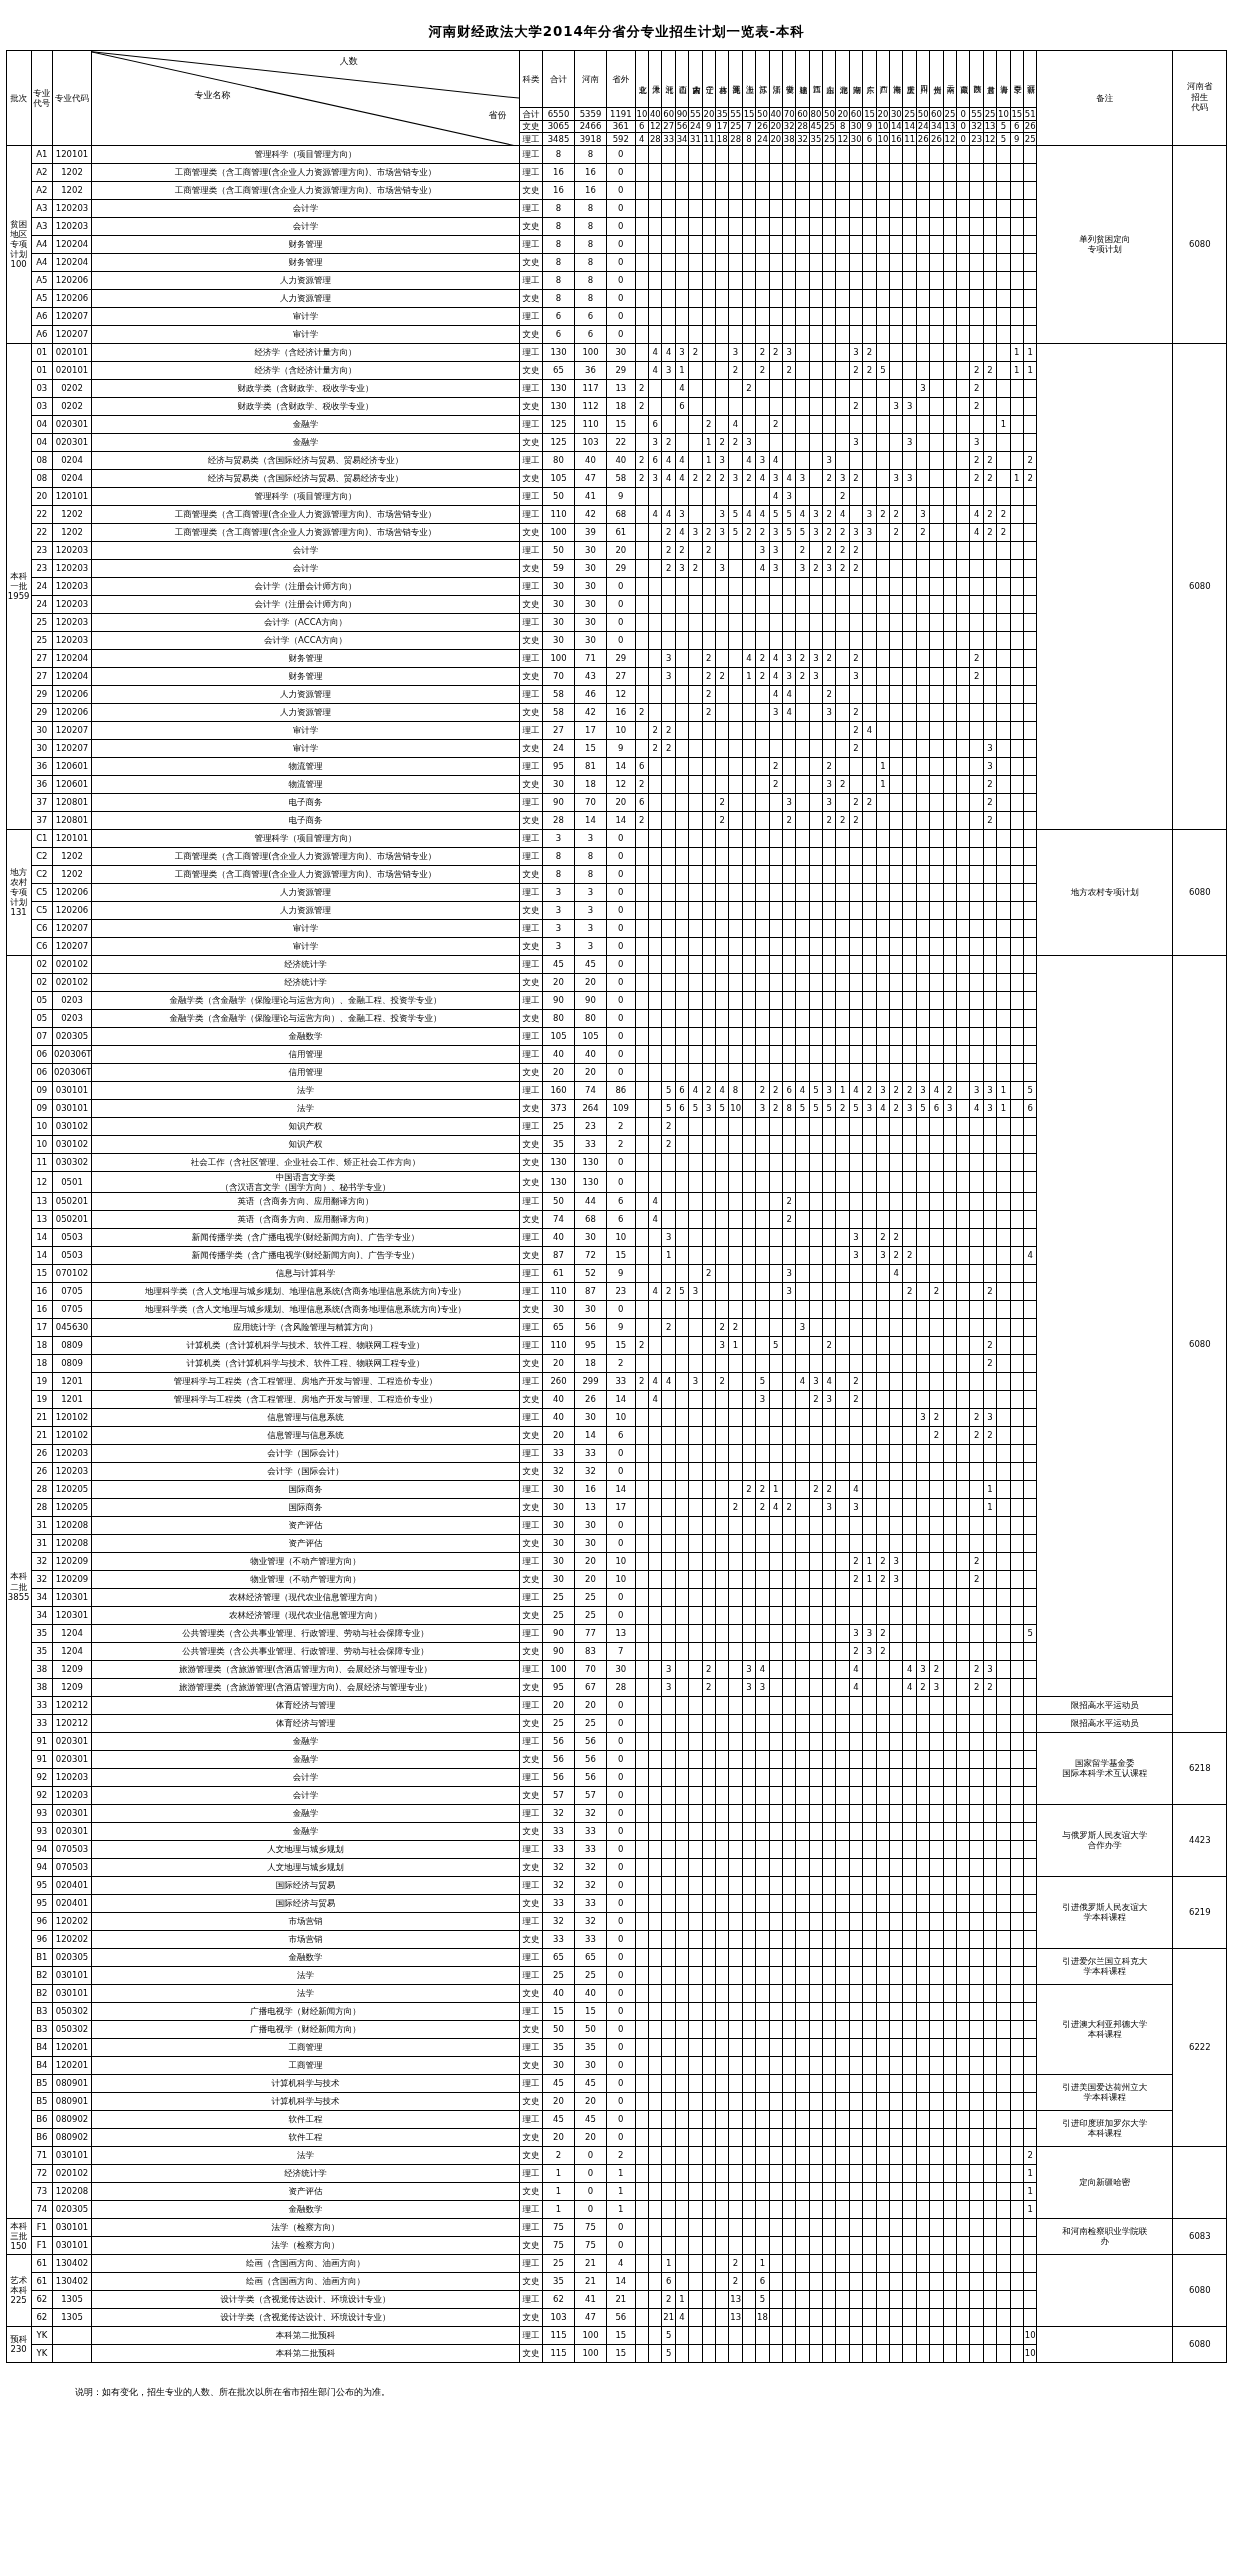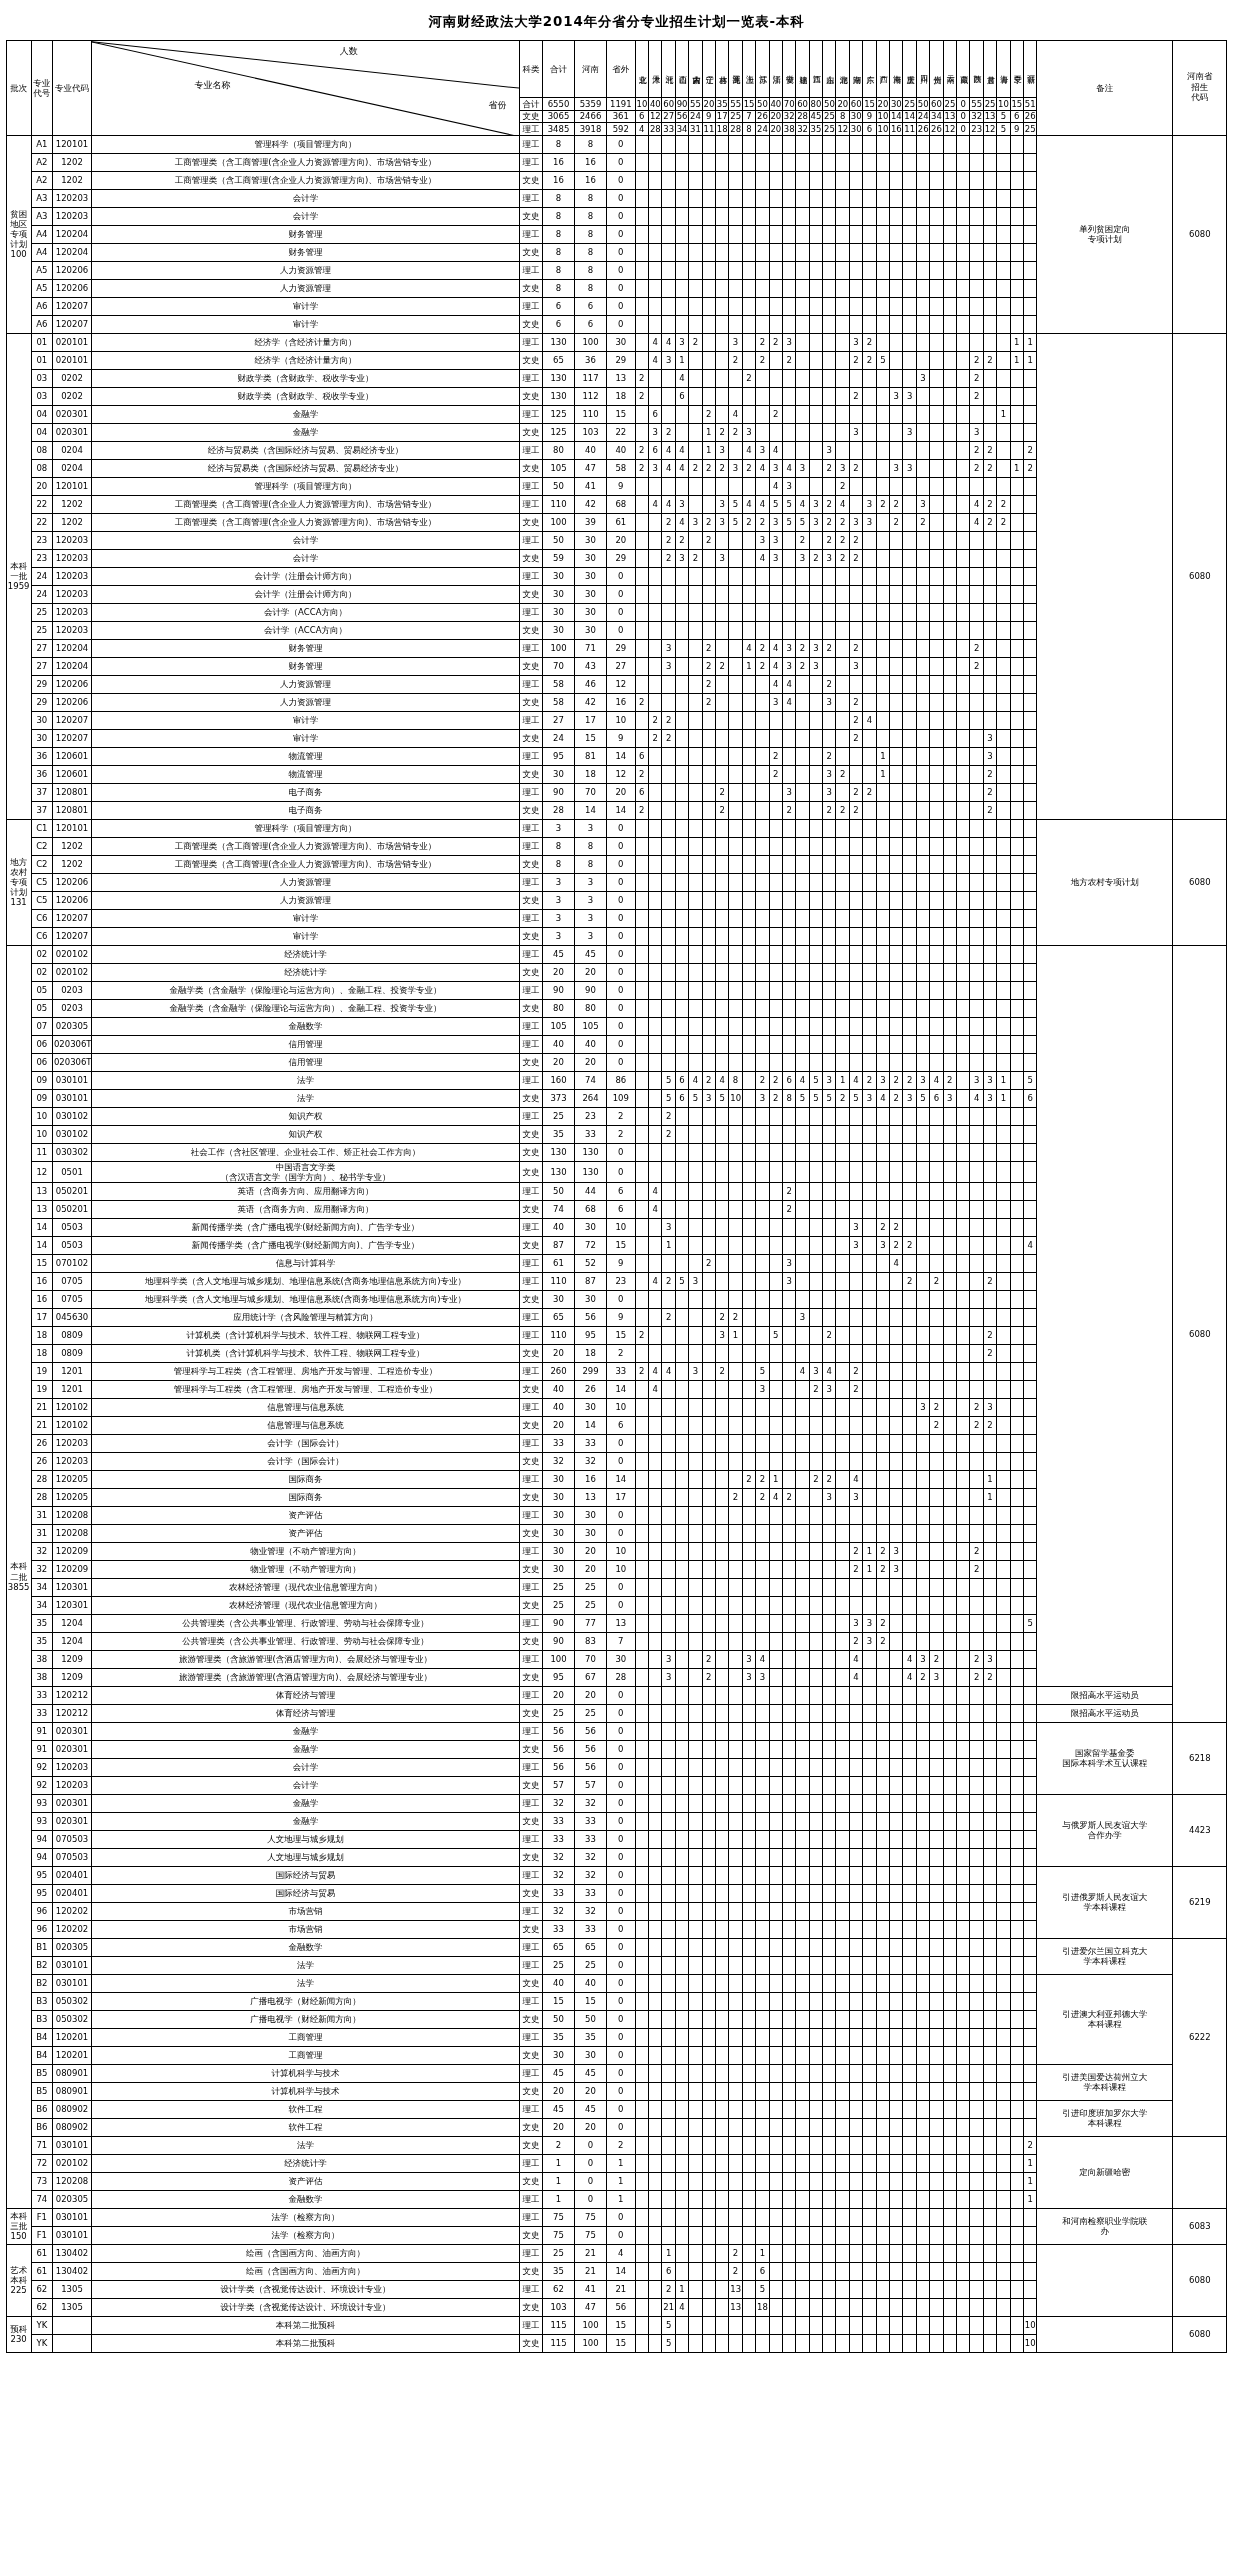--- a/index.html
+++ b/index.html
@@ -1,18 +1,18 @@
 <!DOCTYPE html>
 <html style="font-size:14.3px"><head>
 <meta charset="utf-8">
 <style>
   html,body{margin:0;padding:0;background:#ffffff;color:#000;
     font-family:"DejaVu Sans","Liberation Sans",sans-serif;}
   .page{width:1233px;margin:0 auto;}
-  .title{font-size:13.4px;font-weight:bold;text-align:center;padding:13px 0 9px 0;letter-spacing:0.9px;}
+  .title{font-size:13.4px;font-weight:bold;text-align:center;padding:23px 0 9px 0;letter-spacing:0.9px;}
   table.sheet{border-collapse:collapse;table-layout:fixed;margin:0 auto;width:1221px;}
   table.sheet th,table.sheet td{border:0.9px solid #000;padding:0 0.9px;font-size:8.5px;
     text-align:center;vertical-align:middle;overflow:hidden;line-height:1.2;font-weight:normal;}
   tr.datarow{height:18px;}
   thead tr.h1{height:57px;}
   thead tr.hn{height:12.5px;}
   .vert{writing-mode:vertical-rl;text-orientation:upright;letter-spacing:0;margin:0 auto;
     font-size:8px;line-height:1;}
   td.namecell{text-align:center;font-size:8.5px;word-break:break-all;}
   td.batchcell{word-break:break-all;font-size:8px;padding:0 0.9px;}
@@ -5139,14 +5139,15 @@
           <td class="provcell"></td>
           <td class="provcell"></td>
           <td class="provcell"></td>
           <td class="provcell"></td>
           <td class="provcell"></td>
           <td class="provcell"></td>
           <td class="provcell">10</td>
         </tr>
       </tbody>
   </table>
+  <div class="footer-note">说明：如有变化，招生专业的人数、所在批次以所在省市招生部门公布的为准。</div>
 </div>
 
 
 </body></html>

